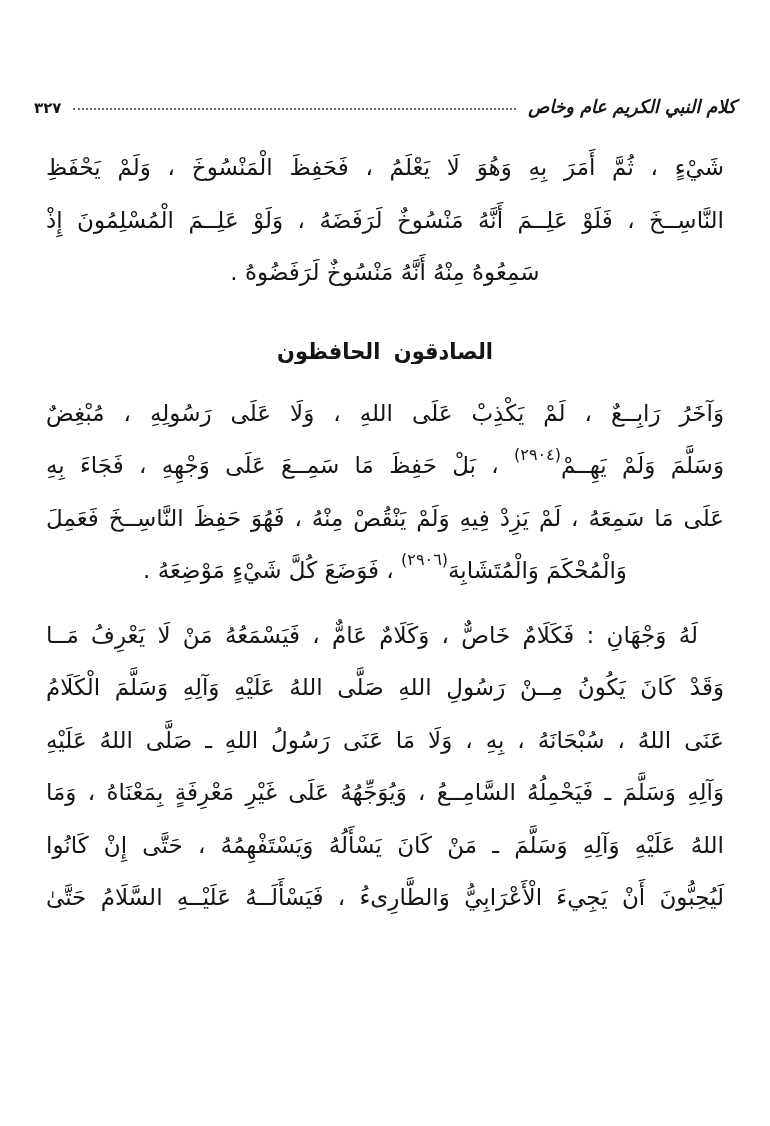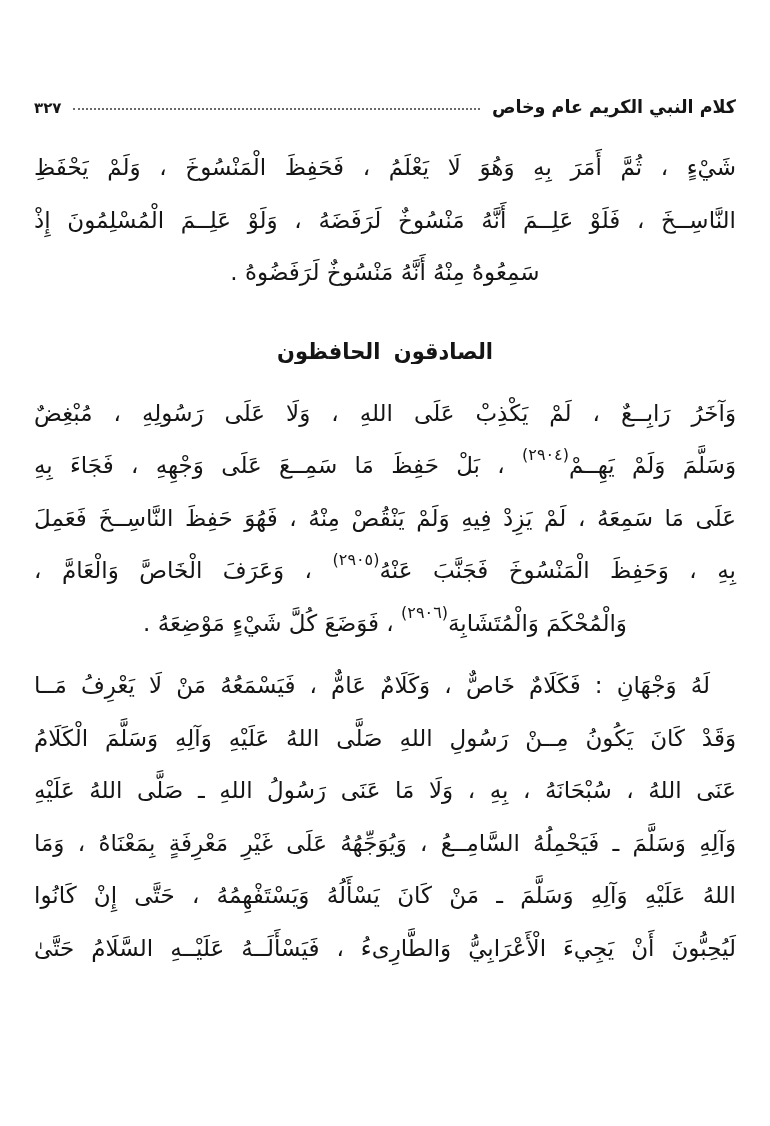--- a/index.html
+++ b/index.html
@@ -22,39 +22,40 @@
   .running-header {
     display: flex;
     align-items: flex-end;
     gap: 12px;
     font-weight: bold;
   }
   .running-title {
     font-size: 17.5px;
     white-space: nowrap;
     transform: scaleY(1.05);
+    font-style: italic;
   }
   .header-leader {
     flex: 1 1 auto;
     border-bottom: 2px dotted #6a6a6a;
     margin-bottom: 7px;
     height: 0;
   }
   .page-number {
     font-size: 15px;
     letter-spacing: 5px;
     white-space: nowrap;
     margin-top: 41px;
   }
   
   .content {
     margin-top: 24px;
     font-size: 23px;
   }
-  .para { margin: 0; }
+  .para { margin: 12px; }
   .para + .para { margin-top: 10px; }
   .line {
     line-height: 52.5px;
     text-align: justify;
     text-align-last: justify;
     -moz-text-align-last: justify;
   }
   .line.center {
     text-align: center;
     text-align-last: center;
@@ -94,21 +95,20 @@
       <div class="para">
         <div class="line"><span>شَيْءٍ ، ثُمَّ أَمَرَ بِهِ وَهُوَ لَا يَعْلَمُ ، فَحَفِظَ الْمَنْسُوخَ ، وَلَمْ يَحْفَظِ</span></div>
         <div class="line"><span>النَّاسِــخَ ، فَلَوْ عَلِــمَ أَنَّهُ مَنْسُوخٌ لَرَفَضَهُ ، وَلَوْ عَلِــمَ الْمُسْلِمُونَ إِذْ</span></div>
         <div class="line center"><span>سَمِعُوهُ مِنْهُ أَنَّهُ مَنْسُوخٌ لَرَفَضُوهُ .</span></div>
       </div>
       <div class="section-heading">الصادقون الحافظون</div>
       <div class="para">
         <div class="line"><span>وَآخَرُ رَابِــعٌ ، لَمْ يَكْذِبْ عَلَى اللهِ ، وَلَا عَلَى رَسُولِهِ ، مُبْغِضٌ</span></div>
         <div class="line"><span>وَسَلَّمَ وَلَمْ يَهِــمْ</span><sup class="fn">(٢٩٠٤)</sup><span> ، بَلْ حَفِظَ مَا سَمِــعَ عَلَى وَجْهِهِ ، فَجَاءَ بِهِ</span></div>
         <div class="line"><span>عَلَى مَا سَمِعَهُ ، لَمْ يَزِدْ فِيهِ وَلَمْ يَنْقُصْ مِنْهُ ، فَهُوَ حَفِظَ النَّاسِــخَ فَعَمِلَ</span></div>
-        <div class="line"><span>بِهِ ، وَحَفِظَ الْمَنْسُوخَ فَجَنَّبَ عَنْهُ</span><sup class="fn">(٢٩٠٥)</sup><span> ، وَعَرَفَ الْخَاصَّ وَالْعَامَّ ،</span></div>
         <div class="line center"><span>وَالْمُحْكَمَ وَالْمُتَشَابِهَ</span><sup class="fn">(٢٩٠٦)</sup><span> ، فَوَضَعَ كُلَّ شَيْءٍ مَوْضِعَهُ .</span></div>
       </div>
       <div class="para indent">
         <div class="line"><span>لَهُ وَجْهَانِ : فَكَلَامٌ خَاصٌّ ، وَكَلَامٌ عَامٌّ ، فَيَسْمَعُهُ مَنْ لَا يَعْرِفُ مَــا</span></div>
         <div class="line"><span>وَقَدْ كَانَ يَكُونُ مِــنْ رَسُولِ اللهِ صَلَّى اللهُ عَلَيْهِ وَآلِهِ وَسَلَّمَ الْكَلَامُ</span></div>
         <div class="line"><span>عَنَى اللهُ ، سُبْحَانَهُ ، بِهِ ، وَلَا مَا عَنَى رَسُولُ اللهِ ـ صَلَّى اللهُ عَلَيْهِ</span></div>
         <div class="line"><span>وَآلِهِ وَسَلَّمَ ـ فَيَحْمِلُهُ السَّامِــعُ ، وَيُوَجِّهُهُ عَلَى غَيْرِ مَعْرِفَةٍ بِمَعْنَاهُ ، وَمَا</span></div>
         <div class="line"><span>اللهُ عَلَيْهِ وَآلِهِ وَسَلَّمَ ـ مَنْ كَانَ يَسْأَلُهُ وَيَسْتَفْهِمُهُ ، حَتَّى إِنْ كَانُوا</span></div>
         <div class="line"><span>لَيُحِبُّونَ أَنْ يَجِيءَ الْأَعْرَابِيُّ وَالطَّارِىءُ ، فَيَسْأَلَــهُ عَلَيْــهِ السَّلَامُ حَتَّىٰ</span></div>
       </div>

